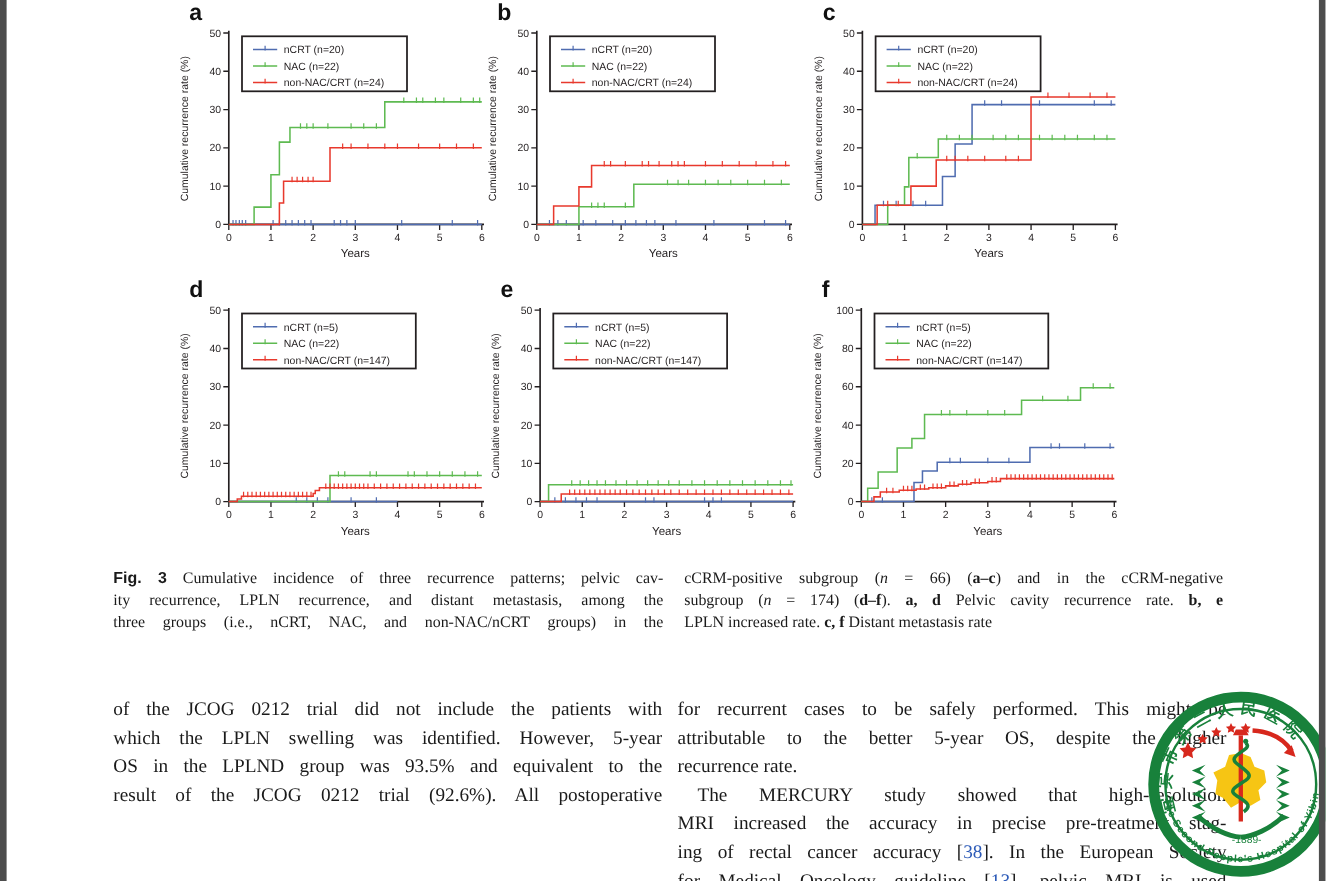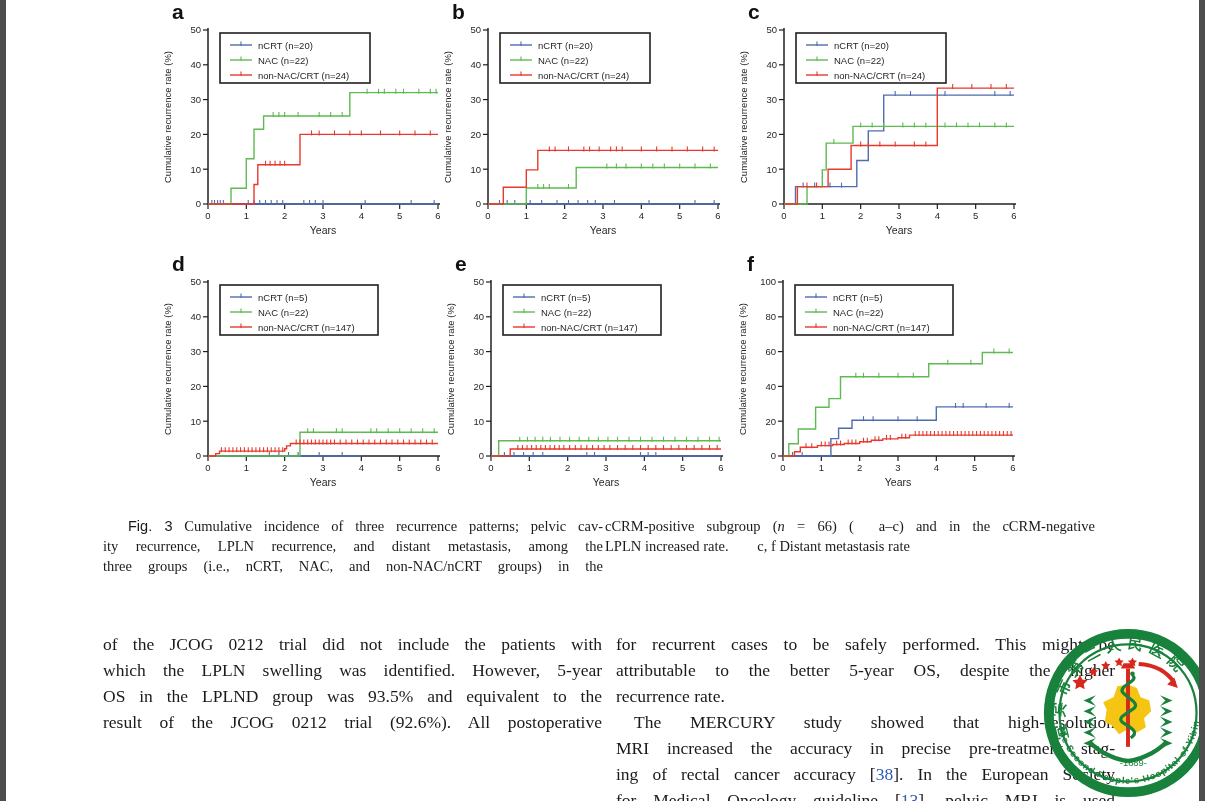--- a/index.html
+++ b/index.html
@@ -14,21 +14,21 @@
   .panel svg{position:absolute;left:0;top:20px;}
   .tick{font-family:"Liberation Sans",sans-serif;font-size:9.5px;fill:#231f20;}
   .alabel{font-family:"Liberation Sans",sans-serif;font-size:9.5px;fill:#231f20;}
   .alabel2{font-family:"Liberation Sans",sans-serif;font-size:10.5px;fill:#231f20;}
   .col{position:absolute;}
   .cap{font-size:14.5px;line-height:20px;}
   .bod{font-size:17.5px;line-height:26px;}
   .tline{text-align:justify;text-align-last:justify;white-space:normal;}
   .tline.endline{text-align-last:left;}
   .tline.indent{text-indent:18px;}
-  .b{font-weight:normal;margin-left:25px;}
+  .b{font-weight:bold;}
   .i{font-style:italic;}
   .sans{font-family:"Liberation Sans",sans-serif;}
   .ref{color:#2d5bb8;cursor:pointer;}
   #logo{position:absolute;left:1039px;top:624px;width:178px;height:178px;z-index:5;}
   #caption,#bodytext{z-index:1;}
 </style>
 </head>
 <body>
 
 <div id="page">
@@ -638,22 +638,23 @@
         </svg>
       </div>
     </div>
 
   <div id="caption">
     <div id="cap-left" class="col cap" style="left:103px;top:516px;width:500px;">
         <div class="tline"><span class="b sans">Fig. 3</span><span>  Cumulative incidence of three recurrence patterns; pelvic cav-</span></div>
         <div class="tline"><span>ity recurrence, LPLN recurrence, and distant metastasis, among the</span></div>
         <div class="tline"><span>three groups (i.e., nCRT, NAC, and non-NAC/nCRT groups) in the</span></div>
       </div>
-    <div id="cap-right" class="col cap" style="left:605px;top:516px;width:490px;">
+    <div id="cap-right" class="col cap" style="left:622px;top:516px;width:490px;">
         <div class="tline"><span>cCRM-positive subgroup (</span><span class="i">n</span><span> = 66) (</span><span class="b">a–c</span><span>) and in the cCRM-negative</span></div>
+        <div class="tline"><span>subgroup (</span><span class="i">n</span><span> = 174) (</span><span class="b">d–f</span><span>). </span><span class="b">a, d</span><span> Pelvic cavity recurrence rate. </span><span class="b">b, e</span></div>
         <div class="tline endline"><span>LPLN increased rate. </span><span class="b">c, f</span><span> Distant metastasis rate</span></div>
       </div>
   </div>
 
   <div id="bodytext">
     <div id="body-left" class="col bod" style="left:103px;top:631px;width:499px;">
         <div class="tline"><span>of the JCOG 0212 trial did not include the patients with</span></div>
         <div class="tline"><span>which the LPLN swelling was identified. However, 5-year</span></div>
         <div class="tline"><span>OS in the LPLND group was 93.5% and equivalent to the</span></div>
         <div class="tline"><span>result of the JCOG 0212 trial (92.6%). All postoperative</span></div>

